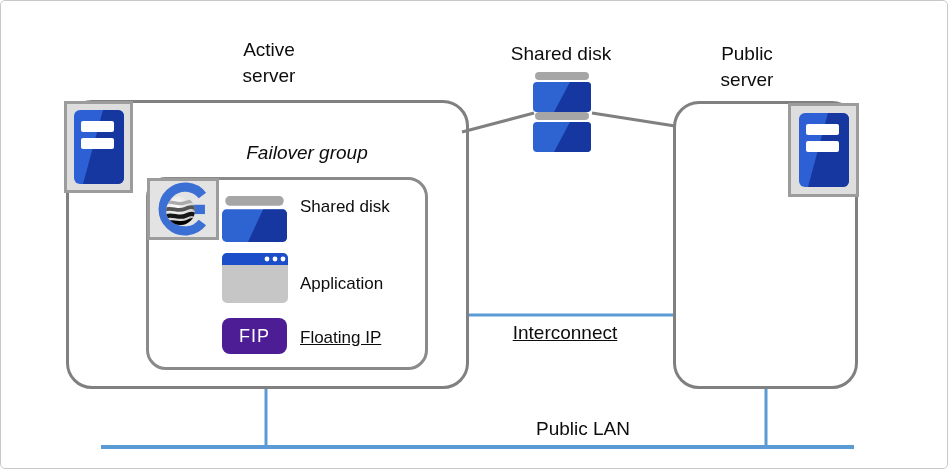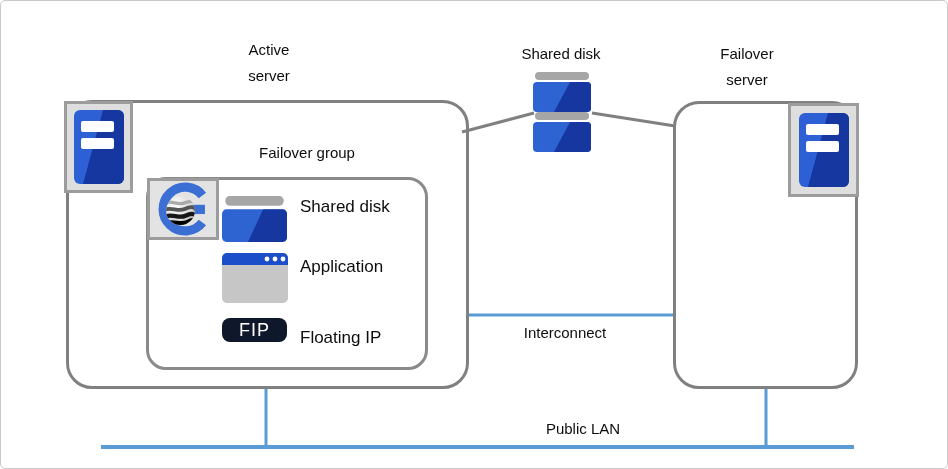--- a/index.html
+++ b/index.html
@@ -2,21 +2,21 @@
 <html><head>
 <meta charset="utf-8">
 <style>
   html,body{margin:0;padding:0;background:#ffffff;}
   body{font-family:"Liberation Sans","DejaVu Sans",sans-serif;color:#111;}
   .canvas{
     position:relative;width:948px;height:469px;background:#ffffff;
     border:1px solid #c9c9c9;border-radius:5px;box-sizing:border-box;overflow:hidden;
   }
   .abs{position:absolute;}
-  .lbl{position:absolute;text-align:center;font-size:15px;line-height:26px;color:#0d0d0d;white-space:nowrap;}
+  .lbl{position:absolute;text-align:center;font-size:19px;line-height:26px;color:#0d0d0d;white-space:nowrap;}
   .lbl-sm{position:absolute;text-align:left;font-size:17px;line-height:23px;color:#0d0d0d;white-space:nowrap;}
   .node-box{
     position:absolute;border:3px solid #808080;border-radius:26px;background:transparent;box-sizing:border-box;
   }
   .group-box{
     position:absolute;border:3px solid #8a8a8a;border-radius:20px;background:#ffffff;box-sizing:border-box;
   }
   .icon-frame{
     position:absolute;background:#dedede;border:3px solid #9c9c9c;box-sizing:border-box;
     display:flex;align-items:center;justify-content:center;
@@ -43,21 +43,21 @@
   </svg>
 
   <div class="lbl" style="left:200px;top:36px;width:136px;">
     <div>Active</div>
     <div>server</div>
   </div>
   <div class="lbl" style="left:490px;top:40px;width:140px;">
     <div>Shared disk</div>
   </div>
   <div class="lbl" style="left:676px;top:40px;width:140px;">
-    <div>Failover</div>
+    <div>Public</div>
     <div>server</div>
   </div>
 
   <div class="node-box" style="left:65px;top:99px;width:403px;height:289px;"></div>
   <div class="node-box" style="left:672px;top:100px;width:185px;height:288px;"></div>
 
   <div class="abs" style="left:531px;top:71px;width:60px;height:80px;">
     <svg width="60" height="80" viewBox="0 0 60 80">
       <defs>
         <clipPath id="dk1">
@@ -97,21 +97,21 @@
             <rect x="1" y="1" width="50" height="74" rx="6"></rect>
           </clipPath>
         </defs>
       <rect x="1" y="1" width="50" height="74" rx="6" fill="#2c60d4"></rect>
       <polygon points="30,1 51,1 51,75 10,75" fill="#16379f" clip-path="url(#sv2)"></polygon>
       <rect x="8" y="12" width="33" height="11" rx="2" fill="#ffffff"></rect>
       <rect x="8" y="29" width="33" height="11" rx="2" fill="#ffffff"></rect>
     </svg>
   </div>
 
-  <div class="lbl" style="left:166px;top:139px;width:280px;">
+  <div class="lbl" style="left:166px;top:139px;width:280px;font-style:italic;">
     <div>Failover group</div>
   </div>
   <div class="group-box" style="left:145px;top:176px;width:282px;height:193px;"></div>
 
   <div class="icon-frame" style="left:146px;top:177px;width:72px;height:62px;background:#e3e3e3;">
     <svg width="56" height="54" viewBox="0 0 64 64">
       <defs>
         <radialGradient id="sphg" cx="35%" cy="30%" r="80%">
           <stop offset="0%" stop-color="#ffffff"></stop>
           <stop offset="70%" stop-color="#d8d8d8"></stop>
@@ -151,31 +151,31 @@
 
   <div class="abs" style="left:221px;top:252px;width:66px;height:50px;">
     <svg width="66" height="50" viewBox="0 0 66 50">
       <rect x="0" y="0" width="66" height="50" rx="5" fill="#c6c6c6"></rect>
       <path d="M 5 0 H 61 A 5 5 0 0 1 66 5 V 12 H 0 V 5 A 5 5 0 0 1 5 0 Z" fill="#1d4ec9"></path>
       <circle cx="45" cy="6" r="2.4" fill="#ffffff"></circle>
       <circle cx="53" cy="6" r="2.4" fill="#ffffff"></circle>
       <circle cx="61" cy="6" r="2.4" fill="#ffffff"></circle>
     </svg>
   </div>
-  <div class="lbl-sm" style="left:299px;top:254px;">
+  <div class="lbl-sm" style="left:299px;top:271px;">
     <div>Application</div>
   </div>
 
-  <div class="fip-badge" style="left:221px;top:317px;width:65px;height:24px;background:#0f172a;">
+  <div class="fip-badge" style="left:221px;top:317px;width:65px;height:36px;background:#4c1d95;">
     <span>FIP</span>
   </div>
-  <div class="lbl-sm" style="left:299px;top:325px;">
+  <div class="lbl-sm" style="left:299px;top:325px;text-decoration:underline;">
     <div>Floating IP</div>
   </div>
 
-  <div class="lbl" style="left:474px;top:319px;width:180px;">
+  <div class="lbl" style="left:474px;top:319px;width:180px;text-decoration:underline;">
     <div>Interconnect</div>
   </div>
   <div class="lbl" style="left:492px;top:415px;width:180px;">
     <div>Public LAN</div>
   </div>
 
 </div>
 
 </body></html>

